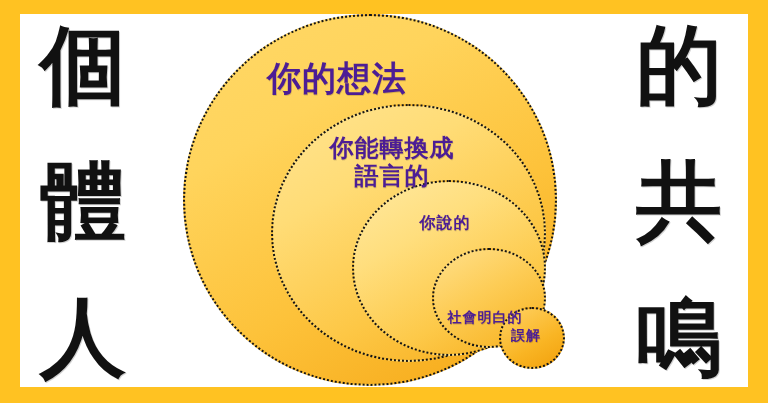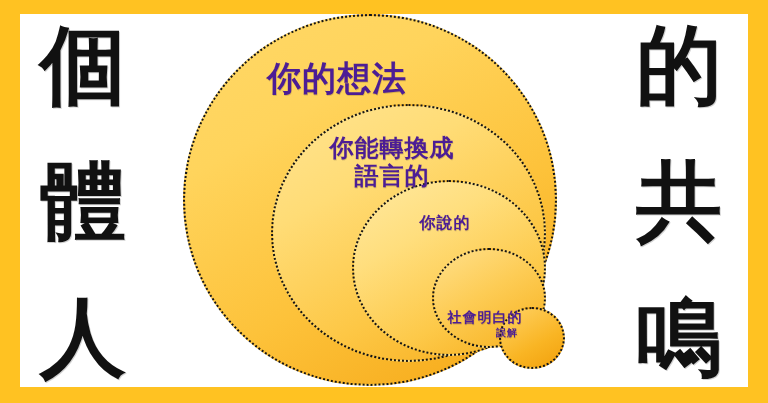--- a/index.html
+++ b/index.html
@@ -89,21 +89,21 @@
     white-space: pre-line;
     line-height: 1.18;
     letter-spacing: 1px;
     text-shadow: 0.6px 0.6px 0 rgba(0,0,0,0.15);
     user-select: none;
   }
   #lbl1 { left: 232px; top: 58px;  width: 210px; font-size: 34px; }
   #lbl2 { left: 322px; top: 134px; width: 140px; font-size: 24px; }
   #lbl3 { left: 390px; top: 214px; width: 110px; font-size: 16px; }
   #lbl4 { left: 420px; top: 281px; width: 130px; font-size: 14px; margin-top: 28px; }
-  #lbl5 { left: 481px; top: 327px; width: 52px;  font-size: 10px; }
+  #lbl5 { left: 500px; top: 327px; width: 52px;  font-size: 14px; }
 </style>
 </head>
 <body>
 
 <div id="stage">
 
   <div class="frame-band frame-top"></div>
   <div class="frame-band frame-bottom"></div>
   <div class="frame-band frame-left"></div>
   <div class="frame-band frame-right"></div>

